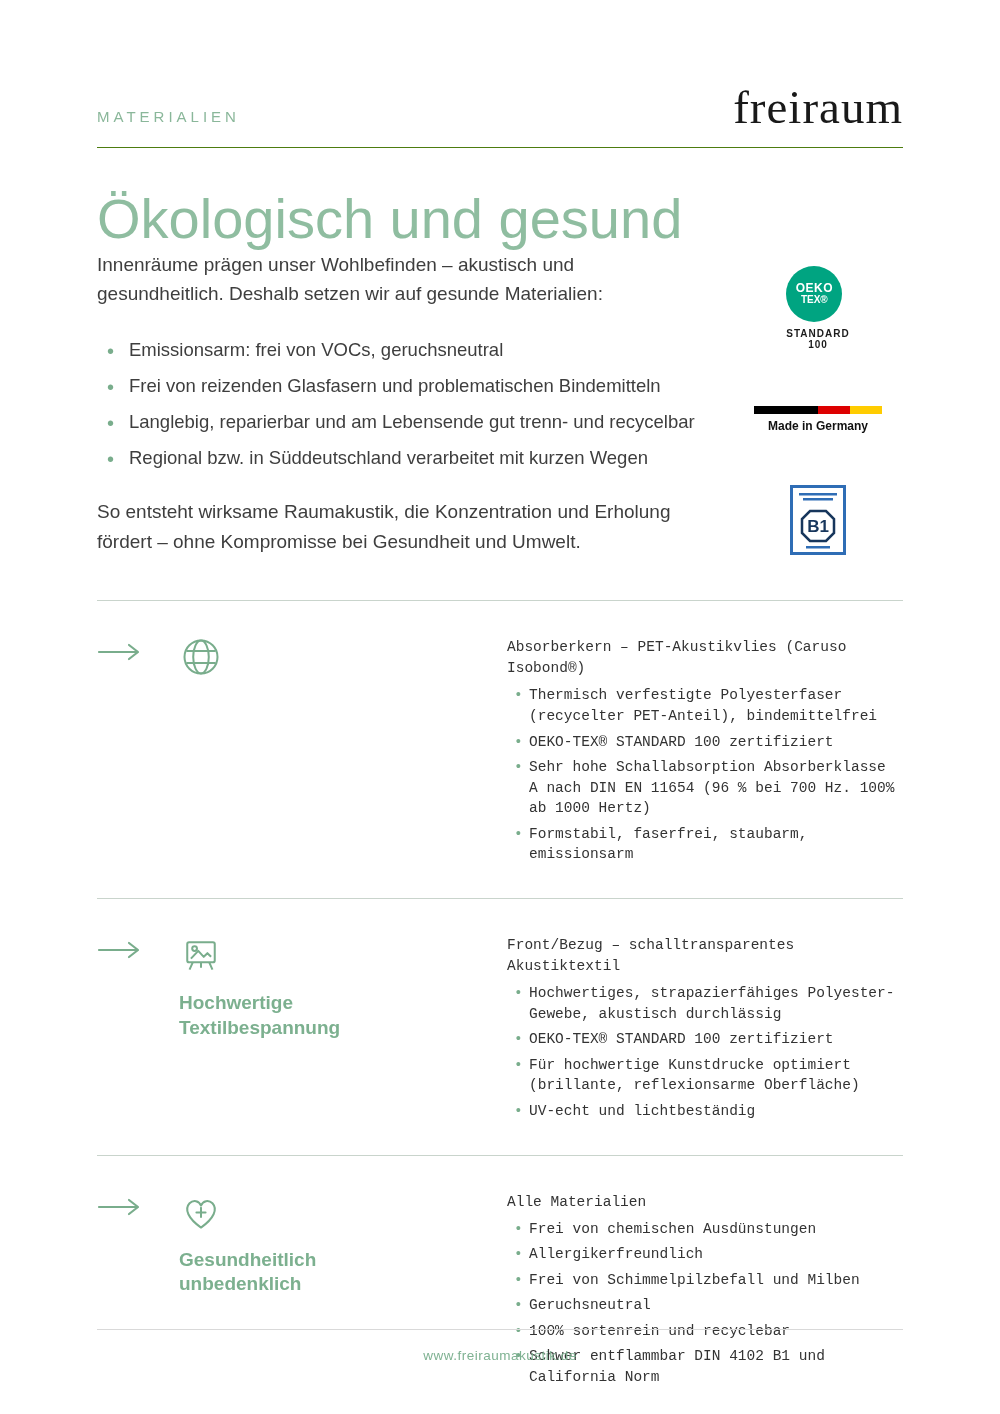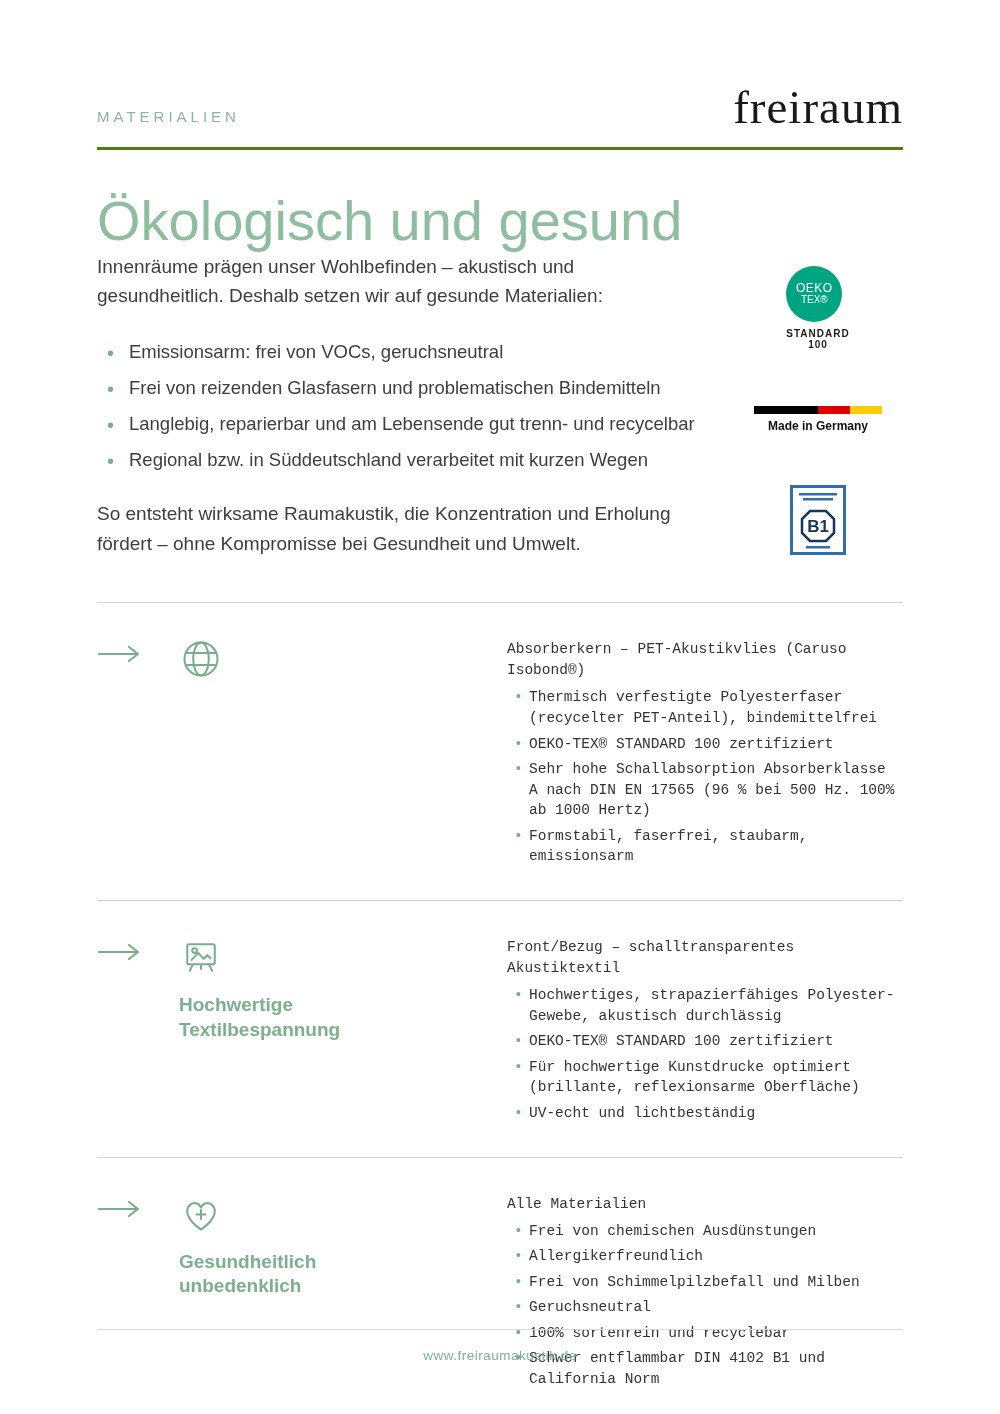--- a/index.html
+++ b/index.html
@@ -16,21 +16,21 @@
   }
   .content { padding: 0 97px; }
 
   
   .header {
     display: flex;
     justify-content: space-between;
     align-items: flex-end;
     padding-top: 84px;
     padding-bottom: 16px;
-    border-bottom: 3px solid #4d7c0f;
+    border-bottom: 1px solid #4d7c0f;
   }
   .kicker {
     color: #8ab79a;
     font-size: 15px;
     letter-spacing: 4px;
     font-weight: 500;
     padding-bottom: 6px;
   }
   .logo {
     font-family: "Liberation Serif", serif;
@@ -95,21 +95,21 @@
   }
   .oeko-circle {
     width: 56px; height: 56px;
     border-radius: 50%;
     background: #00a481;
     color: #ffffff;
     display: flex;
     flex-direction: column;
     align-items: center;
     justify-content: center;
-    font-weight: normal;
+    font-weight: bold;
     line-height: 1.05;
   }
   .oeko-circle .l1 { font-size: 12px; letter-spacing: 0.5px; }
   .oeko-circle .l2 { font-size: 10px; }
   .oeko-sub { margin-top: 6px; text-align: center; color: #1c1c1c; font-weight: bold; }
   .oeko-sub .s1 { font-size: 10px; letter-spacing: 1px; }
   .oeko-sub .s2 { font-size: 10px; letter-spacing: 1px; }
 
   .germany { margin-top: 56px; display: flex; flex-direction: column; align-items: center; }
   .flag-bar { display: flex; width: 128px; height: 8px; }
@@ -218,21 +218,21 @@
               <ellipse cx="24" cy="24" rx="8.5" ry="18"></ellipse>
               <path d="M8 17.5 H40 M8 30.5 H40"></path>
             </g>
           </svg>
         </div>
         <div class="detail-cell">
           <div class="detail-lead">Absorberkern – PET-Akustikvlies (Caruso Isobond®)</div>
           <ul class="detail-bullets">
             <li>Thermisch verfestigte Polyesterfaser (recycelter PET-Anteil), bindemittelfrei</li>
             <li>OEKO-TEX® STANDARD 100 zertifiziert</li>
-            <li>Sehr hohe Schallabsorption  Absorberklasse A nach DIN EN 17565 (96 % bei 500 Hz. 100% ab 1000 Hertz)</li>
+            <li>Sehr hohe Schallabsorption  Absorberklasse A nach DIN EN 11654 (96 % bei 700 Hz. 100% ab 1000 Hertz)</li>
             <li>Formstabil, faserfrei, staubarm, emissionsarm</li>
           </ul>
         </div>
       </div>
 
       <div class="section">
         <div class="arrow-cell">
           <svg class="arrow" width="44" height="18" viewBox="0 0 44 18">
             <path d="M2 9 H40 M32 2 L41 9 L32 16" fill="none" stroke="#79ad8c" stroke-width="2.2" stroke-linecap="round" stroke-linejoin="round"></path>
           </svg>

